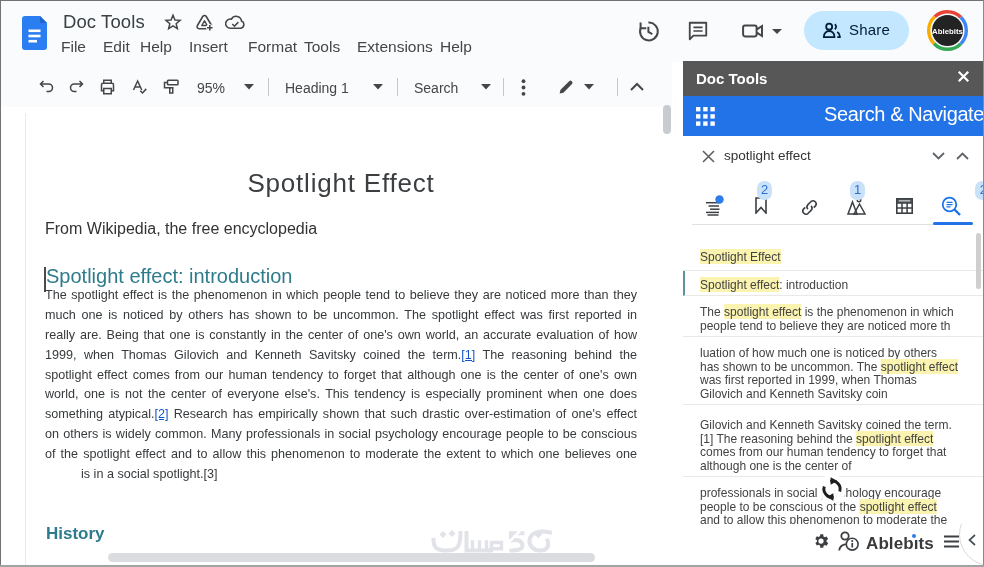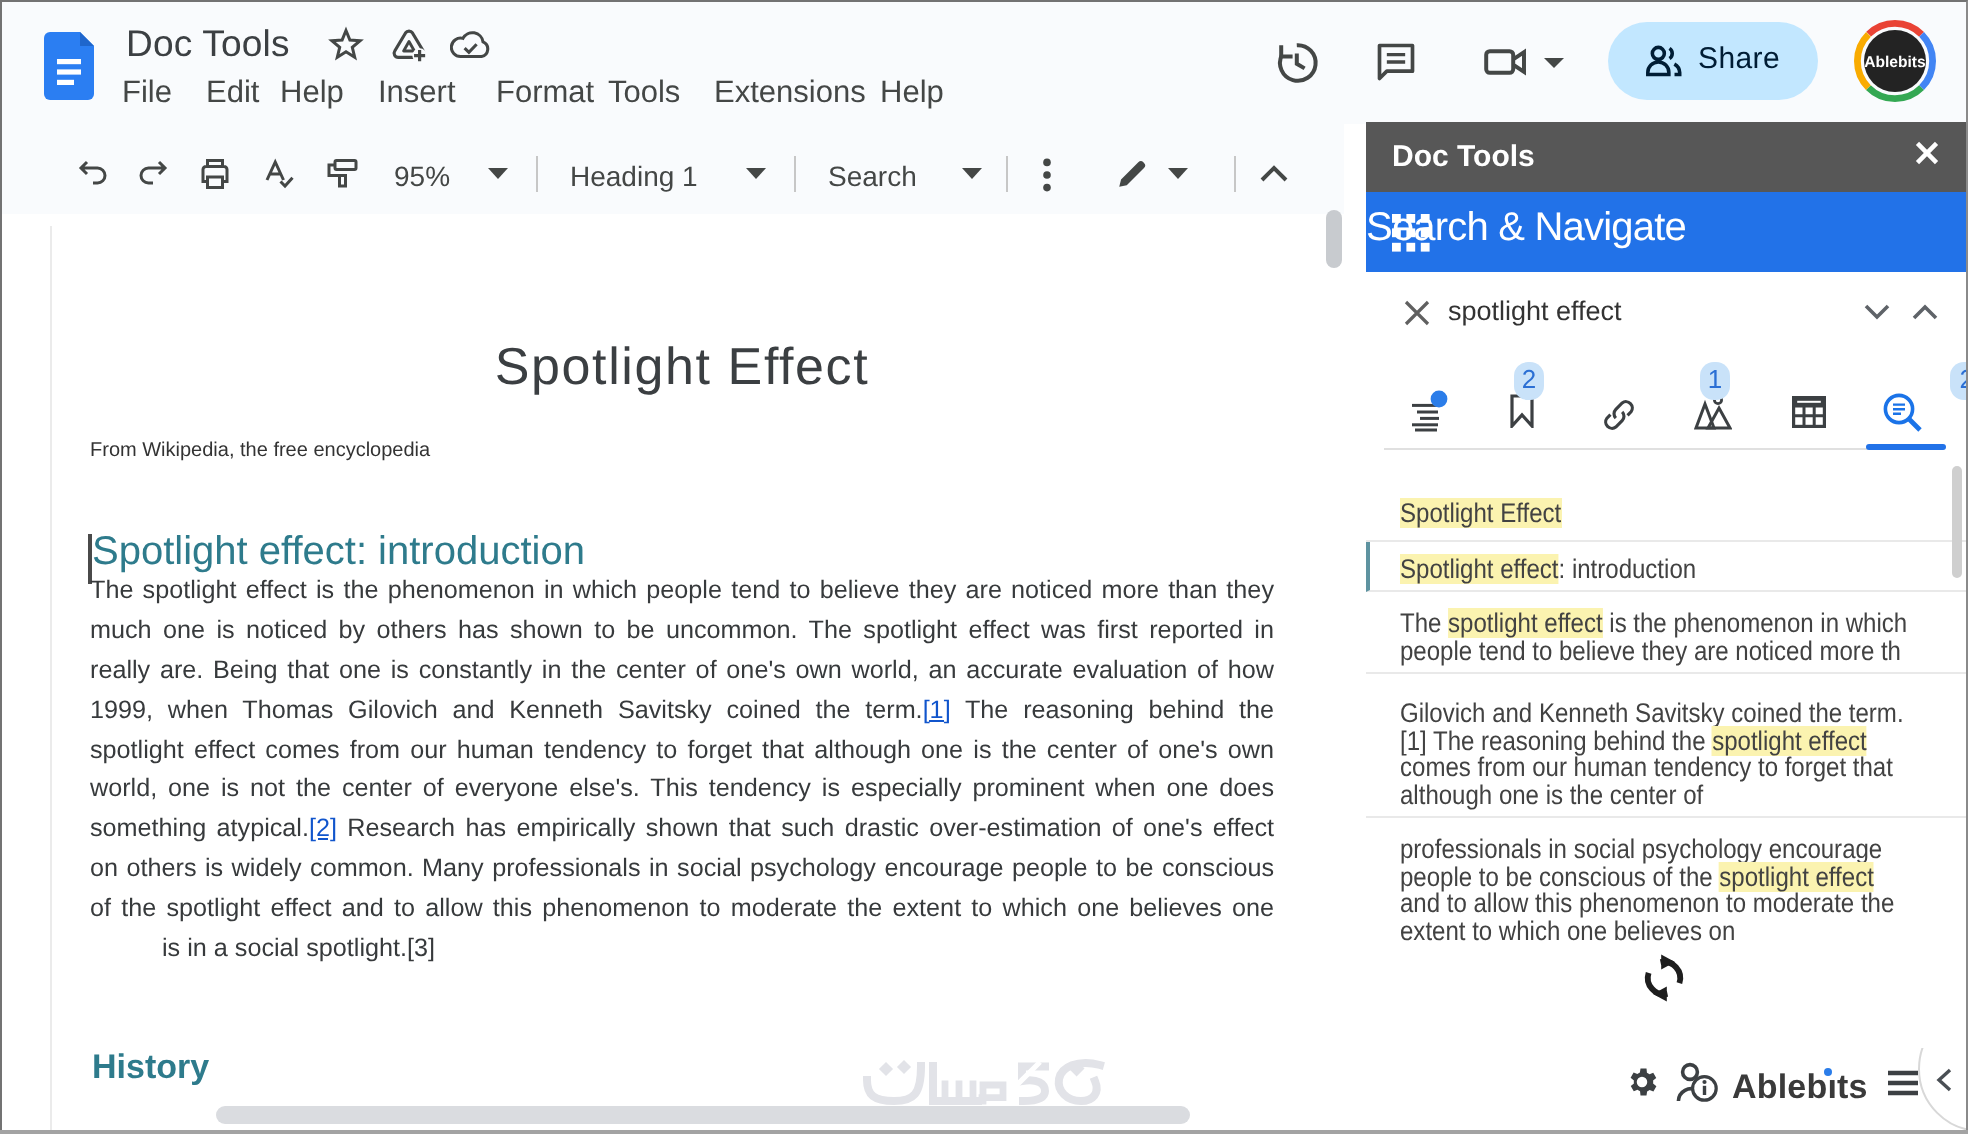--- a/index.html
+++ b/index.html
@@ -14,36 +14,36 @@
 #title { position:absolute; left:63px; top:11px; font-size:18.5px; color:#3c4043; letter-spacing:0.1px; }
 .menuitem { position:absolute; top:38px; font-size:15.5px; color:#444746; }
 
 #toolbar { position:absolute; left:0; top:62px; width:672px; height:45px; background:#f9fbfd; }
 .tsep { position:absolute; top:78px; width:1px; height:18px; background:#c7c7c7; }
 .tbtext { position:absolute; font-size:14px; color:#444746; top:80px; }
 
 #docarea { position:absolute; left:1px; top:107px; width:671px; height:458px; background:#fff; }
 #paperedge { position:absolute; left:25px; top:113px; width:1px; height:452px; background:#ebebeb; }
 #doctitle { position:absolute; left:45px; top:168px; width:592px; text-align:center; font-size:26px; letter-spacing:0.8px; color:#3b3f42; }
-#byline { position:absolute; left:45px; top:220px; font-size:10px; color:#333; }
+#byline { position:absolute; left:45px; top:220px; font-size:16px; color:#333; }
 #h2 { position:absolute; left:46px; top:265px; font-size:20px; color:#2e7b8c; }
 #caret { position:absolute; left:44px; top:267px; width:2px; height:25px; background:#4a4a4a; }
 #docbody { position:absolute; left:45px; top:286px; width:592px; font-size:12.6px; line-height:19.87px; color:#373a3c; }
 #docbody .jl { text-align:justify; text-align-last:justify; white-space:nowrap; }
 #docbody .jl:last-child { text-align-last:left;margin-left:36px; }
 #docbody a { color:#1155cc; text-decoration:underline; }
 #history { position:absolute; left:46px; top:524px; font-size:17px; font-weight:bold; color:#2e7b8c; }
 #hscroll { position:absolute; left:108px; top:553px; width:487px; height:9px; border-radius:5px; background:#dadce0; }
 #vscroll { position:absolute; left:663px; top:105px; width:8px; height:29px; border-radius:4px; background:#c8cbcf; }
 
 #sidebar { position:absolute; left:683px; top:62px; width:301px; height:503px; background:#fff; }
 #sbdark { position:absolute; left:0; top:-1.5px; width:301px; height:35.5px; background:#575757; }
 #sbdark .t { position:absolute; left:13px; top:9px; color:#fff; font-weight:bold; font-size:15px; }
 #sbblue { position:absolute; left:0; top:34px; width:301px; height:40px; background:#2272e8; }
-#sbblue .t { position:absolute; left:0; top:7px; width:100%; text-align:left; color:#fff; font-size:20px; letter-spacing:-0.4px; }
+#sbblue .t { position:absolute; left:0; top:7px; width:100%; text-align:right; color:#fff; font-size:20px; letter-spacing:-0.4px; }
 #searchrow { position:absolute; left:0; top:74px; width:301px; height:40px; background:#fff; }
 #searchtext { position:absolute; left:41px; top:12px; font-size:13.5px; color:#333; }
 #tabs { position:absolute; left:0; top:114px; width:301px; height:49px; }
 #tabline { position:absolute; left:9px; top:48px; width:280px; height:1px; background:#e0e0e0; }
 #tabactive { position:absolute; left:250px; top:46px; width:40px; height:3px; background:#2272e8; border-radius:2px; }
 .badge { position:absolute; background:#c9e2f9; color:#2b6fd4; font-size:13px; border-radius:7px; text-align:center; line-height:18px; height:19px; }
 
 #results { position:absolute; left:0; top:163px; width:301px; height:299px; overflow:hidden; }
 .row { position:relative; border-bottom:1px solid #e9e9e9; padding:9px 0 4px 17px; font-size:13.5px; line-height:13.5px; color:#424242; }
 .row .in { transform:scaleX(0.89); transform-origin:0 0; white-space:nowrap; }
@@ -296,20 +296,23 @@
   <div id="results">
     <div class="row" style="padding-top:25px;padding-bottom:6px">
         <div class="in"><span class="hl">Spotlight Effect</span></div>
       </div>
     <div class="row" style="border-left:2.5px solid #5e93a0;padding-left:14.5px;padding-top:7px;padding-bottom:4px">
         <div class="in"><span class="hl">Spotlight effect</span>: introduction</div>
       </div>
     <div class="row">
         <div class="in">The <span class="hl">spotlight effect</span> is the phenomenon in which<br>people tend to believe they are noticed more th</div>
       </div>
+    <div class="row">
+        <div class="in">luation of how much one is noticed by others<br>has shown to be uncommon. The <span class="hl">spotlight effect</span><br>was first reported in 1999, when Thomas<br>Gilovich and Kenneth Savitsky coin</div>
+      </div>
     <div class="row" style="padding-top:13px">
         <div class="in">Gilovich and Kenneth Savitsky coined the term.<br>[1] The reasoning behind the <span class="hl">spotlight effect</span><br>comes from our human tendency to forget that<br>although one is the center of</div>
       </div>
     <div class="row" style="border-bottom:none">
         <div class="in">professionals in social psychology encourage<br>people to be conscious of the <span class="hl">spotlight effect</span><br>and to allow this phenomenon to moderate the<br>extent to which one believes on</div>
       </div>
   </div>
 
   <svg class="abs" style="left:135px;top:413px" width="28" height="28" viewBox="0 0 24 24">
       <circle cx="12" cy="12" r="12.4" fill="#fff" opacity="0.95"></circle>

